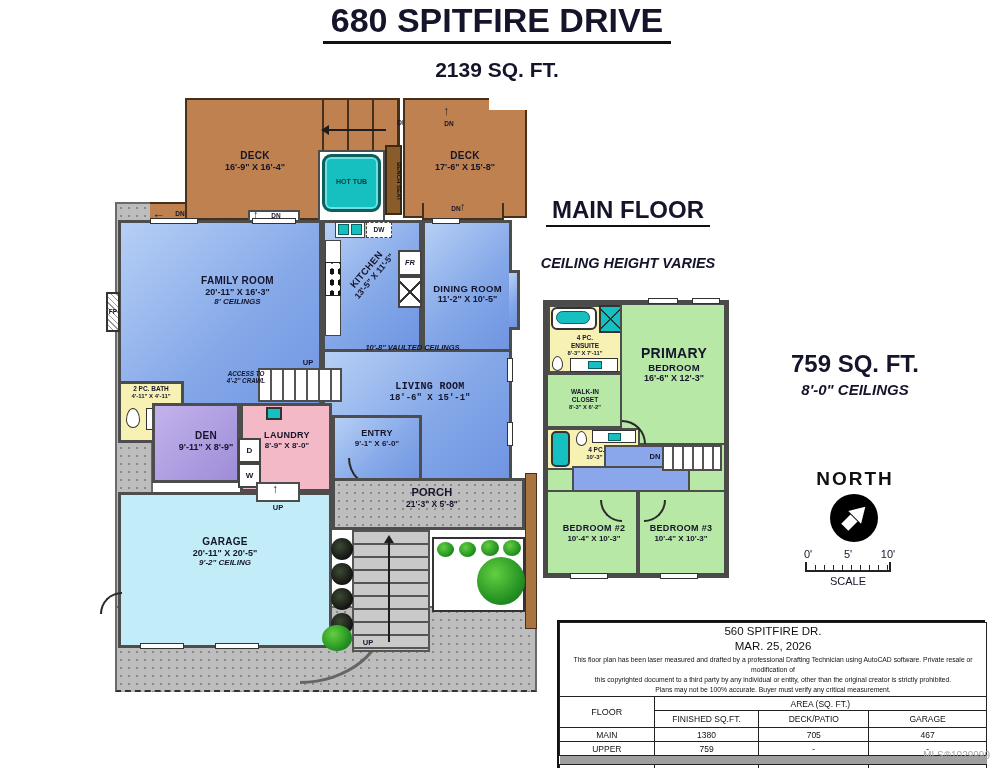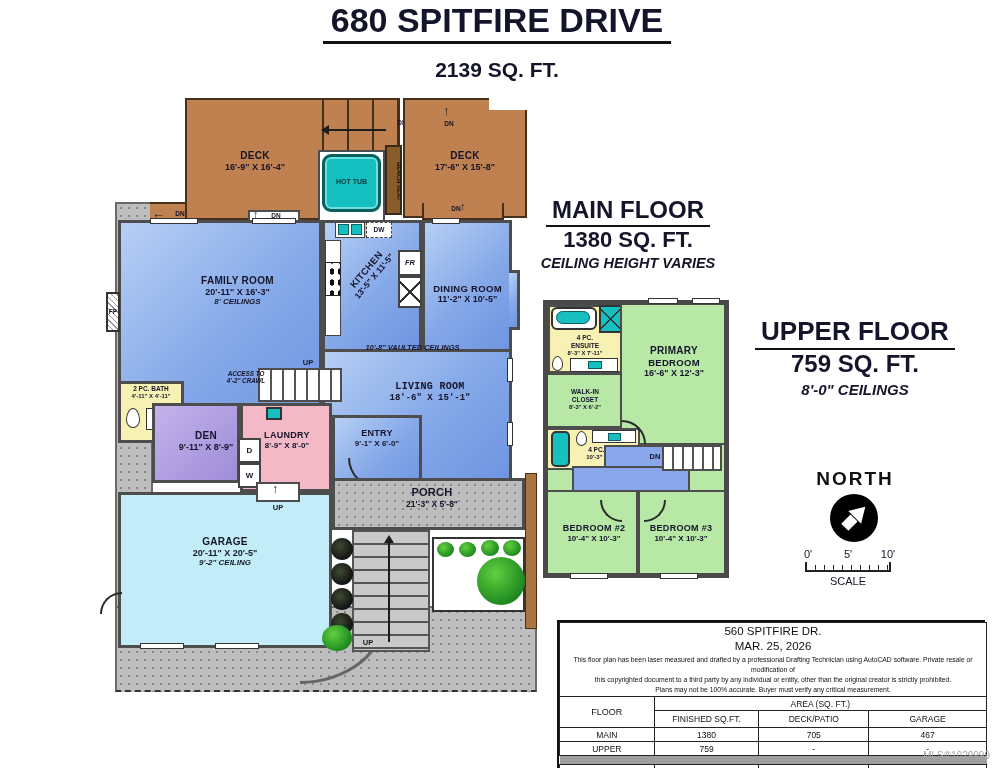--- a/index.html
+++ b/index.html
@@ -198,21 +198,20 @@
   <div class="bush" style="left:437px;top:542px;width:17px;height:15px;"></div>
   <div class="bush" style="left:459px;top:542px;width:17px;height:15px;"></div>
   <div class="bush" style="left:481px;top:540px;width:18px;height:16px;"></div>
   <div class="bush" style="left:503px;top:540px;width:18px;height:16px;"></div>
   <div class="bush" style="left:477px;top:557px;width:48px;height:48px;"></div>
   <div class="bush" style="left:322px;top:625px;width:30px;height:26px;"></div>
 
   <div class="lbl" style="left:512px;top:196px;width:232px;font-size:24px;font-weight:700;">
     <span class="u2">MAIN FLOOR</span>
   </div>
-  <div class="lbl" style="left:512px;top:227px;width:232px;font-size:22px;font-weight:700;">1380 SQ. FT.</div>
   <div class="lbl" style="left:512px;top:255px;width:232px;font-size:14.5px;font-style:italic;font-weight:600;">CEILING HEIGHT VARIES</div>
 
   <div class="abs green" style="left:543px;top:300px;width:186px;height:278px;border:5px solid #4a4a4a;"></div>
   <div class="win" style="left:648px;top:298px;width:30px;height:6px;"></div>
   <div class="win" style="left:692px;top:298px;width:28px;height:6px;"></div>
   <div class="win" style="left:570px;top:573px;width:38px;height:6px;"></div>
   <div class="win" style="left:660px;top:573px;width:38px;height:6px;"></div>
 
   <div class="abs yellow wallbox" style="left:548px;top:305px;width:74px;height:68px;"></div>
   <div class="abs white" style="left:551px;top:307px;width:46px;height:23px;border:2px solid #333;border-radius:6px;"></div>
@@ -222,21 +221,21 @@
     <div>4 PC.</div>
     <div>ENSUITE</div>
     <div style="font-size:5.8px;">8'-3" X 7'-11"</div>
   </div>
   <div class="abs white" style="left:552px;top:356px;width:11px;height:15px;border:1px solid #333;border-radius:50%/60% 60% 40% 40%;"></div>
   <div class="abs white" style="left:570px;top:358px;width:48px;height:14px;border:1px solid #333;"></div>
   <div class="abs" style="left:588px;top:361px;width:14px;height:8px;background:#17c0c0;border:1px solid #0a5f5f;"></div>
 
   <div class="abs green wallbox" style="left:620px;top:305px;width:104px;height:140px;border-right:none;border-top:none;"></div>
   <div class="lbl" style="left:625px;top:345px;width:98px;">
-    <div class="rn" style="font-size:10px;">PRIMARY</div>
+    <div class="rn" style="font-size:14px;">PRIMARY</div>
     <div class="rn" style="font-size:9.5px;">BEDROOM</div>
     <div class="rd">16'-6" X 12'-3"</div>
   </div>
 
   <div class="abs green wallbox" style="left:548px;top:373px;width:74px;height:55px;border-left:none;"></div>
   <div class="lbl tiny" style="left:551px;top:388px;width:68px;">
     <div>WALK-IN</div>
     <div>CLOSET</div>
     <div style="font-size:5.8px;">8'-3" X 6'-2"</div>
   </div>
@@ -263,23 +262,20 @@
   </div>
   <div class="abs green wallbox" style="left:638px;top:490px;width:86px;height:83px;border-right:none;border-bottom:none;"></div>
   <div class="lbl" style="left:638px;top:523px;width:86px;">
     <div class="rn" style="font-size:9px;">BEDROOM #3</div>
     <div class="rd" style="font-size:8px;">10'-4" X 10'-3"</div>
   </div>
   <div class="arcBL" style="left:622px;top:420px;width:24px;height:24px;transform:rotate(180deg);"></div>
   <div class="arcBL" style="left:600px;top:500px;width:22px;height:22px;"></div>
   <div class="arcBR" style="left:644px;top:500px;width:22px;height:22px;"></div>
 
-  <div class="lbl" style="left:740px;top:316px;width:230px;font-size:26px;font-weight:700;">
-    <span class="u2">UPPER FLOOR</span>
-  </div>
   <div class="lbl" style="left:740px;top:350px;width:230px;font-size:24px;font-weight:700;">759 SQ. FT.</div>
   <div class="lbl" style="left:740px;top:381px;width:230px;font-size:15px;font-style:italic;font-weight:600;">8'-0" CEILINGS</div>
 
   <div class="lbl" style="left:805px;top:468px;width:100px;font-size:19px;font-weight:600;letter-spacing:2px;color:#111;">NORTH</div>
   <div class="abs" style="left:830px;top:494px;width:48px;height:48px;background:#000;border-radius:50%;">
     <div class="abs" style="left:8px;top:8px;width:32px;height:32px;transform:rotate(45deg);">
       <div class="abs" style="left:7px;top:0;width:0;height:0;border-left:9px solid transparent;border-right:9px solid transparent;border-bottom:15px solid #fff;"></div>
       <div class="abs" style="left:11px;top:16px;width:10px;height:13px;background:#fff;"></div>
     </div>
   </div>

